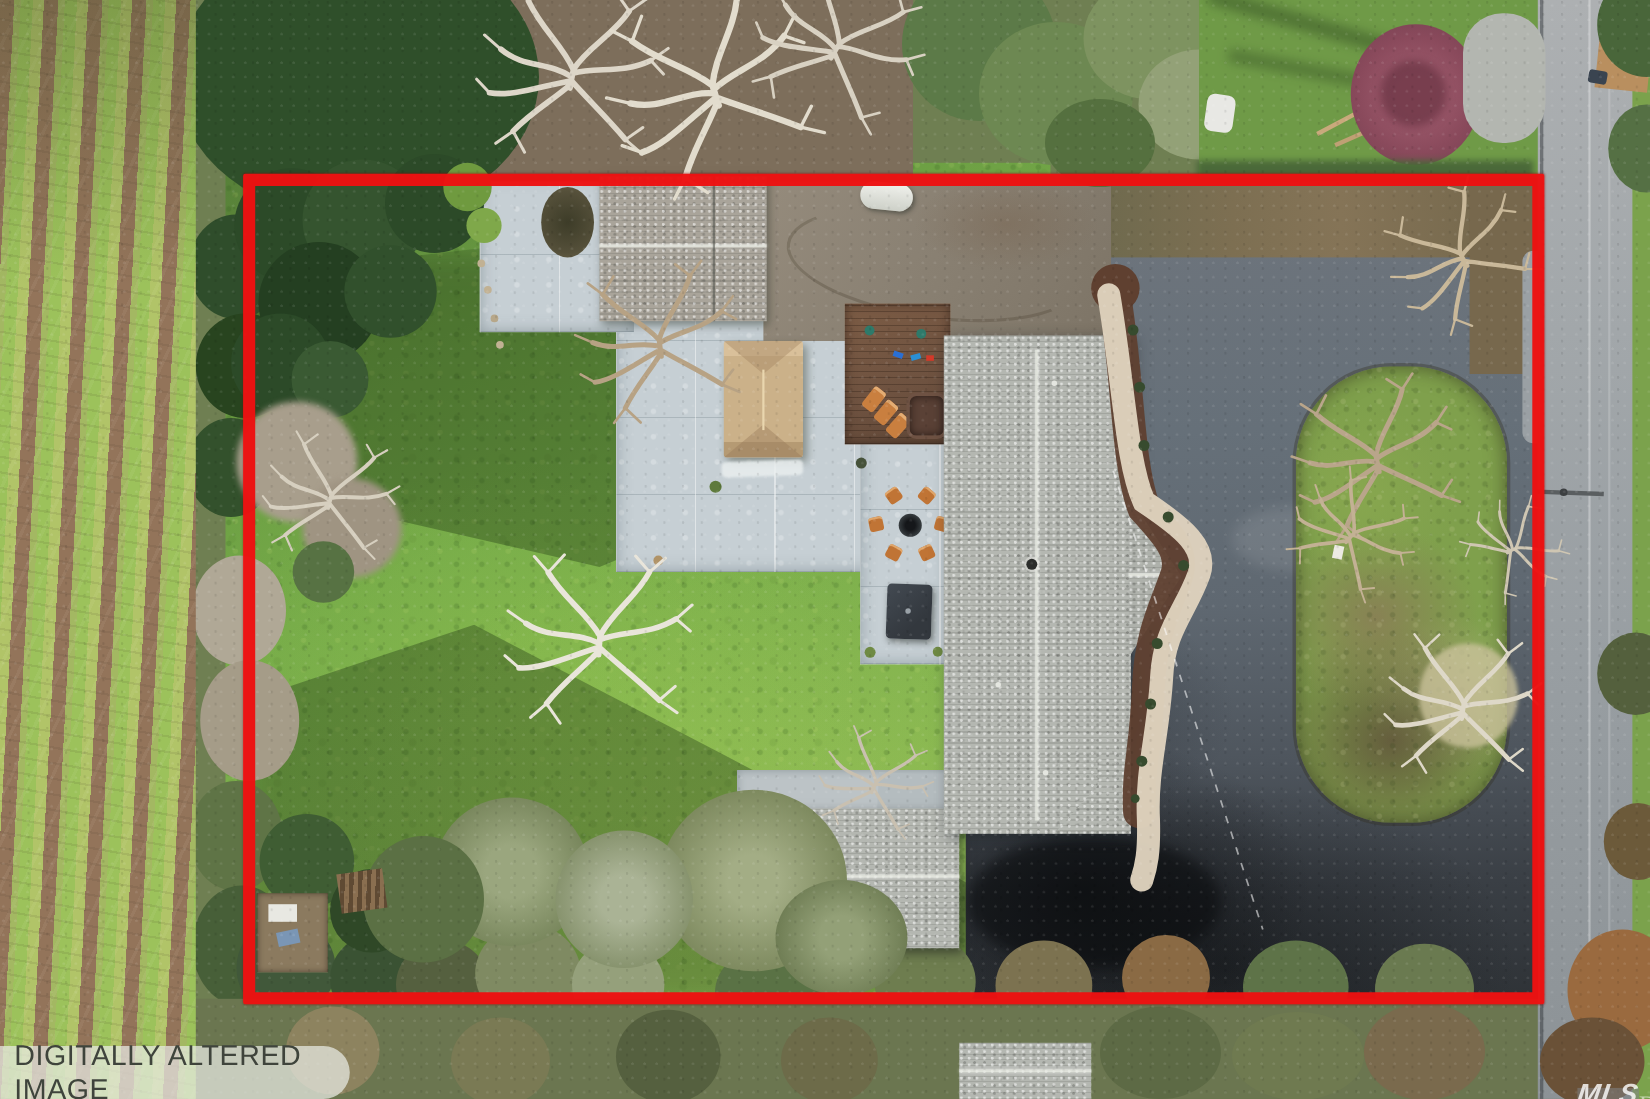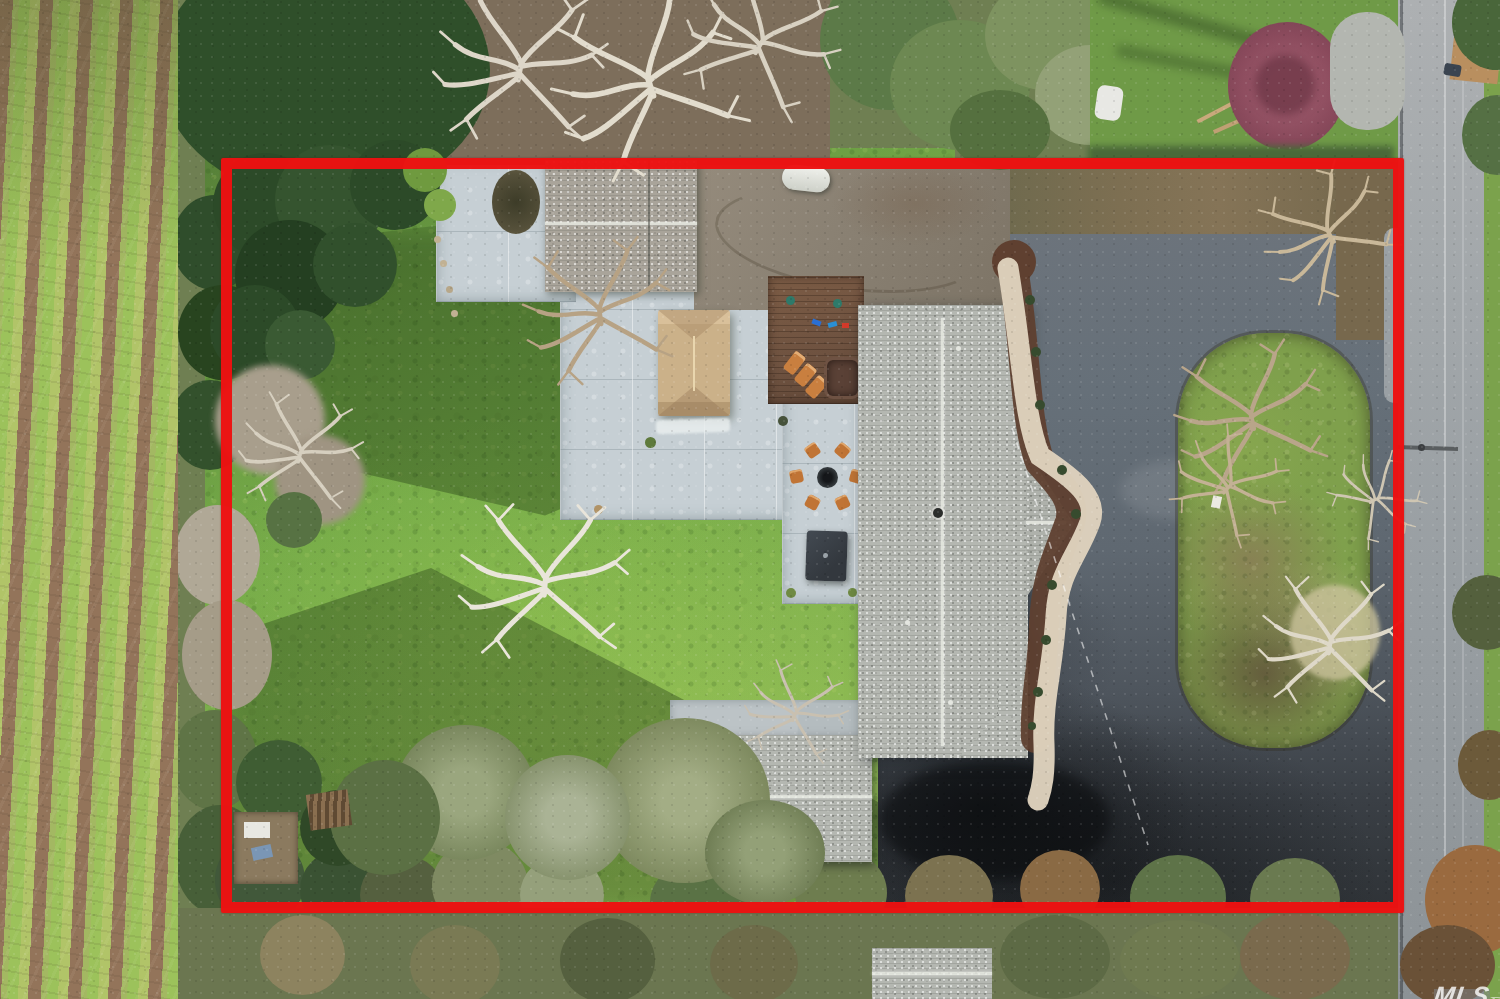--- a/index.html
+++ b/index.html
@@ -408,20 +408,23 @@
     <use href="#btree" color="#ded8c8" transform="translate(1330,645) scale(1.4) rotate(8)"></use>
 
     <use href="#btree" color="#c9b899" transform="translate(1330,235) scale(1.3) rotate(-30)"></use>
     <use href="#btree" color="#cfc6b2" transform="translate(1375,500) scale(0.9) rotate(60)"></use>
   </svg>
 
   <div class="grain"></div>
 
   <div class="boundary" style="border-color: rgb(238, 17, 17);"></div>
 
+  <div class="wm">
+    <span>DIGITALLY ALTERED IMAGE</span>
+  </div>
 
   <div class="mls">
     <span class="l1">BAREIS</span>
     <span class="l2">
       <span class="bar"></span>
       <span class="mlstxt">MLS</span>
     </span>
   </div>
 </div>
 

